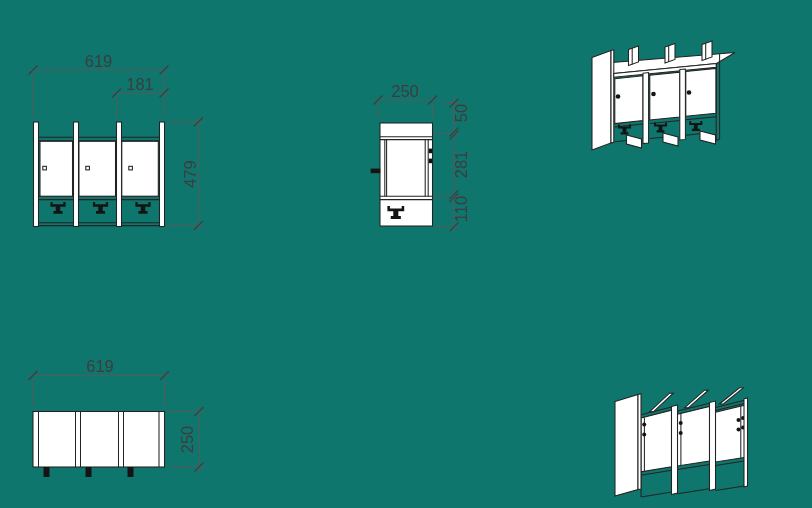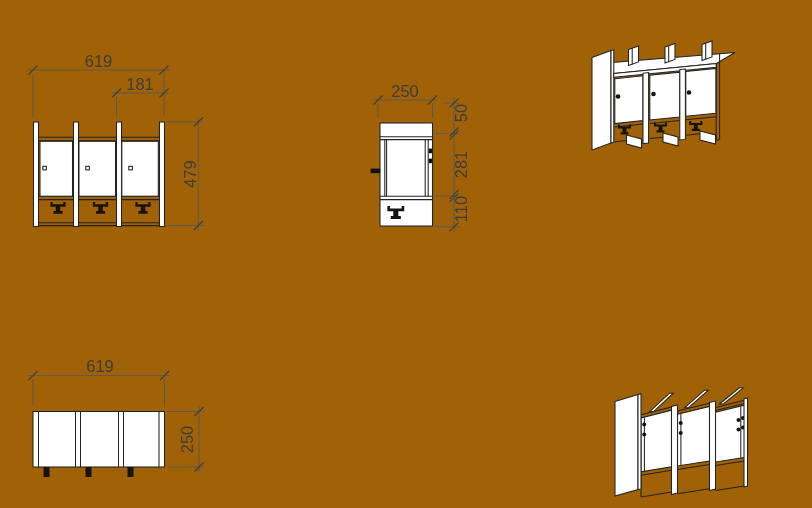--- a/index.html
+++ b/index.html
@@ -1,16 +1,16 @@
 <!DOCTYPE html>
 <html><head>
 <meta charset="utf-8">
 <style>
   html,body{margin:0;padding:0;background:#ffffff;}
-  .canvas{position:relative;width:812px;height:508px;background:#a16207;overflow:hidden;
+  .canvas{position:relative;width:812px;height:508px;background:#0f766e;overflow:hidden;
           font-family:"Liberation Sans", sans-serif;}
   svg{position:absolute;left:0;top:0;}
   .obj{stroke:#232323;stroke-width:1.05;fill:none;}
   .objf{stroke:#232323;stroke-width:1.05;fill:#ffffff;}
   .blk{fill:#141414;stroke:none;}
   .dim{stroke:#5a5a5a;stroke-width:0.95;fill:none;}
   .tick{stroke:#3d3d3d;stroke-width:1.1;fill:none;}
   .dimtxt{fill:#3d3d3d;font-family:"Liberation Sans",sans-serif;font-size:16.5px;}
 </style>
 </head>

